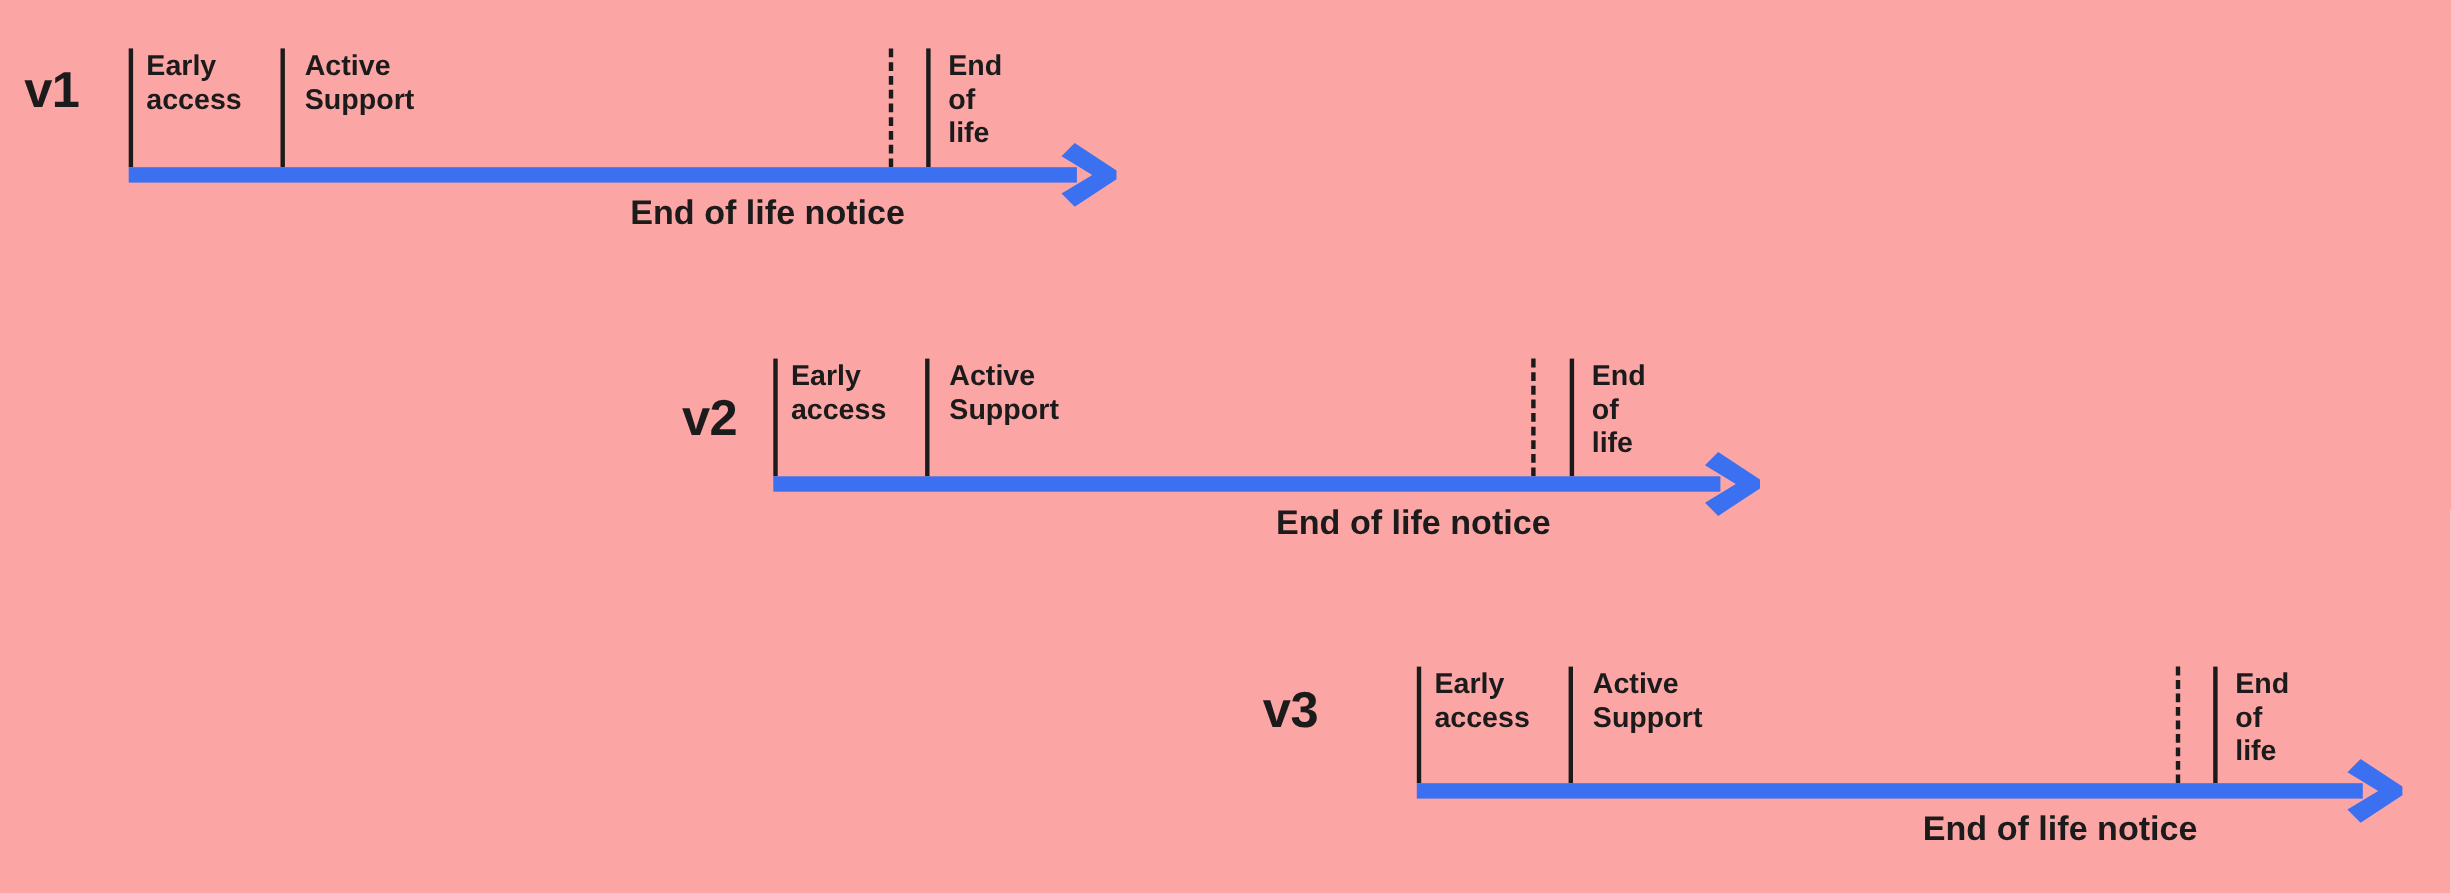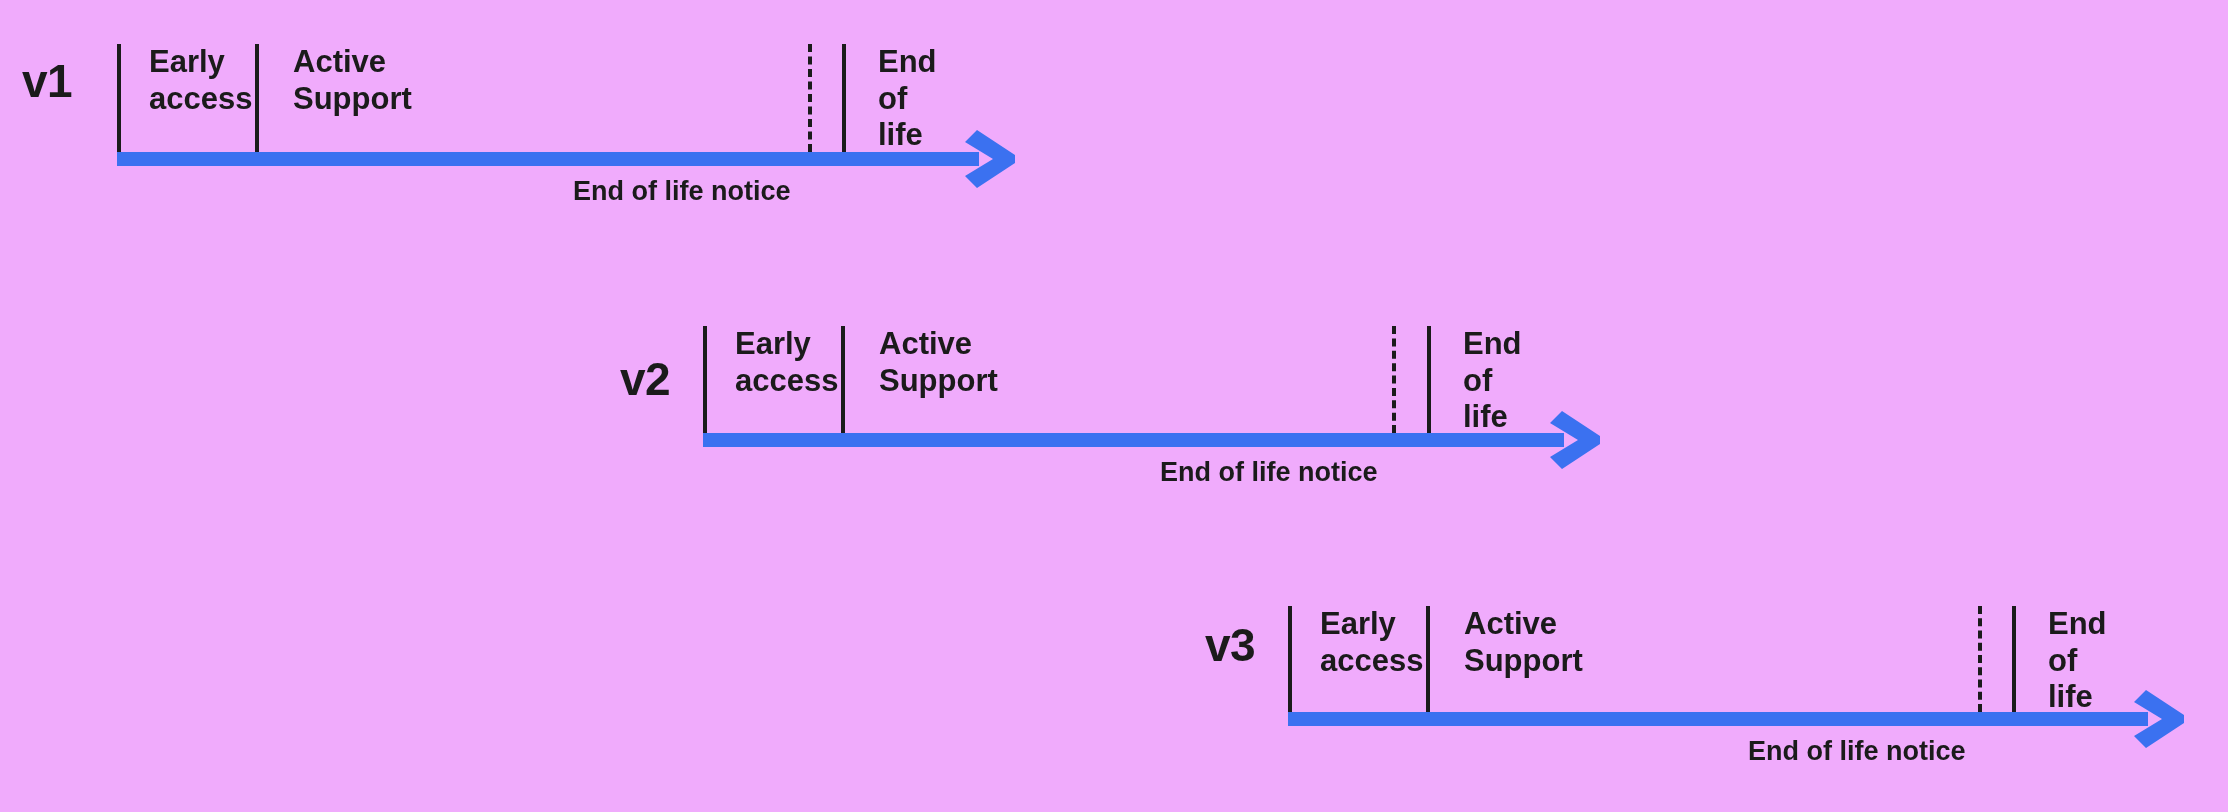--- a/index.html
+++ b/index.html
@@ -46,54 +46,53 @@
   }
   .tick.dashed {
     width: 0;
     background: transparent;
     border-left: 4px dashed #1b1b1b;
   }
 
   
   .phase-label {
     position: absolute;
-    font-size: 31px;
+    font-size: 26px;
     font-weight: 700;
     color: #1b1b1b;
     line-height: 1.18;
     white-space: pre-line;
-    margin-left: 16px;
   }
 
   
   .arrow-shaft {
     position: absolute;
     height: 14px;
     background: var(--accent, #3b71f0);
   }
 
   
   .arrow-head {
     position: absolute;
     display: block;
   }
 
   
   .notice-label {
     position: absolute;
-    font-size: 27px;
+    font-size: 31px;
     font-weight: 700;
     color: #1b1b1b;
     white-space: nowrap;
   }
 </style>
 </head>
 <body>
 
-<div id="canvas" style="background: #f0abfc; text-decoration: underline;">
+<div id="canvas" style="background: #fca5a5; text-decoration: underline;">
     <div class="timeline-row">
       <div class="version-label" style="left: 22px; top: 58px;">v1</div>
       <div class="tick" style="left: 117px; top: 44px; height: 108px;"></div>
       <div class="tick" style="left: 255px; top: 44px; height: 108px;"></div>
       <div class="tick dashed" style="left: 808px; top: 44px; height: 108px;"></div>
       <div class="tick" style="left: 842px; top: 44px; height: 108px;"></div>
       <div class="phase-label" style="left: 133px; top: 44px;">Early
 access</div>
       <div class="phase-label" style="left: 277px; top: 44px;">Active Support</div>
       <div class="phase-label" style="left: 862px; top: 44px;">End of life</div>
@@ -113,21 +112,21 @@
 access</div>
       <div class="phase-label" style="left: 863px; top: 326px;">Active Support</div>
       <div class="phase-label" style="left: 1447px; top: 326px;">End of life</div>
       <div class="arrow-shaft" style="left: 703px; top: 433px; width: 861px; --accent: #3b71f0;"></div>
       <svg class="arrow-head" width="60" height="58" viewBox="0 0 60 58" style="left: 1548px; top: 411px;">
         <path d="M14 0 L52 25 L52 33 L14 58 L2 46 L30 29 L2 12 Z" fill="#3b71f0"></path>
       </svg>
       <div class="notice-label" style="left: 1160px; top: 457px;">End of life notice</div>
     </div>
     <div class="timeline-row">
-      <div class="version-label" style="left: 1205px; top: 622px;">v3</div>
+      <div class="version-label" style="left: 1148px; top: 622px;">v3</div>
       <div class="tick" style="left: 1288px; top: 606px; height: 106px;"></div>
       <div class="tick" style="left: 1426px; top: 606px; height: 106px;"></div>
       <div class="tick dashed" style="left: 1978px; top: 606px; height: 106px;"></div>
       <div class="tick" style="left: 2012px; top: 606px; height: 106px;"></div>
       <div class="phase-label" style="left: 1304px; top: 606px;">Early
 access</div>
       <div class="phase-label" style="left: 1448px; top: 606px;">Active Support</div>
       <div class="phase-label" style="left: 2032px; top: 606px;">End of life</div>
       <div class="arrow-shaft" style="left: 1288px; top: 712px; width: 860px; --accent: #3b71f0;"></div>
       <svg class="arrow-head" width="60" height="58" viewBox="0 0 60 58" style="left: 2132px; top: 690px;">

